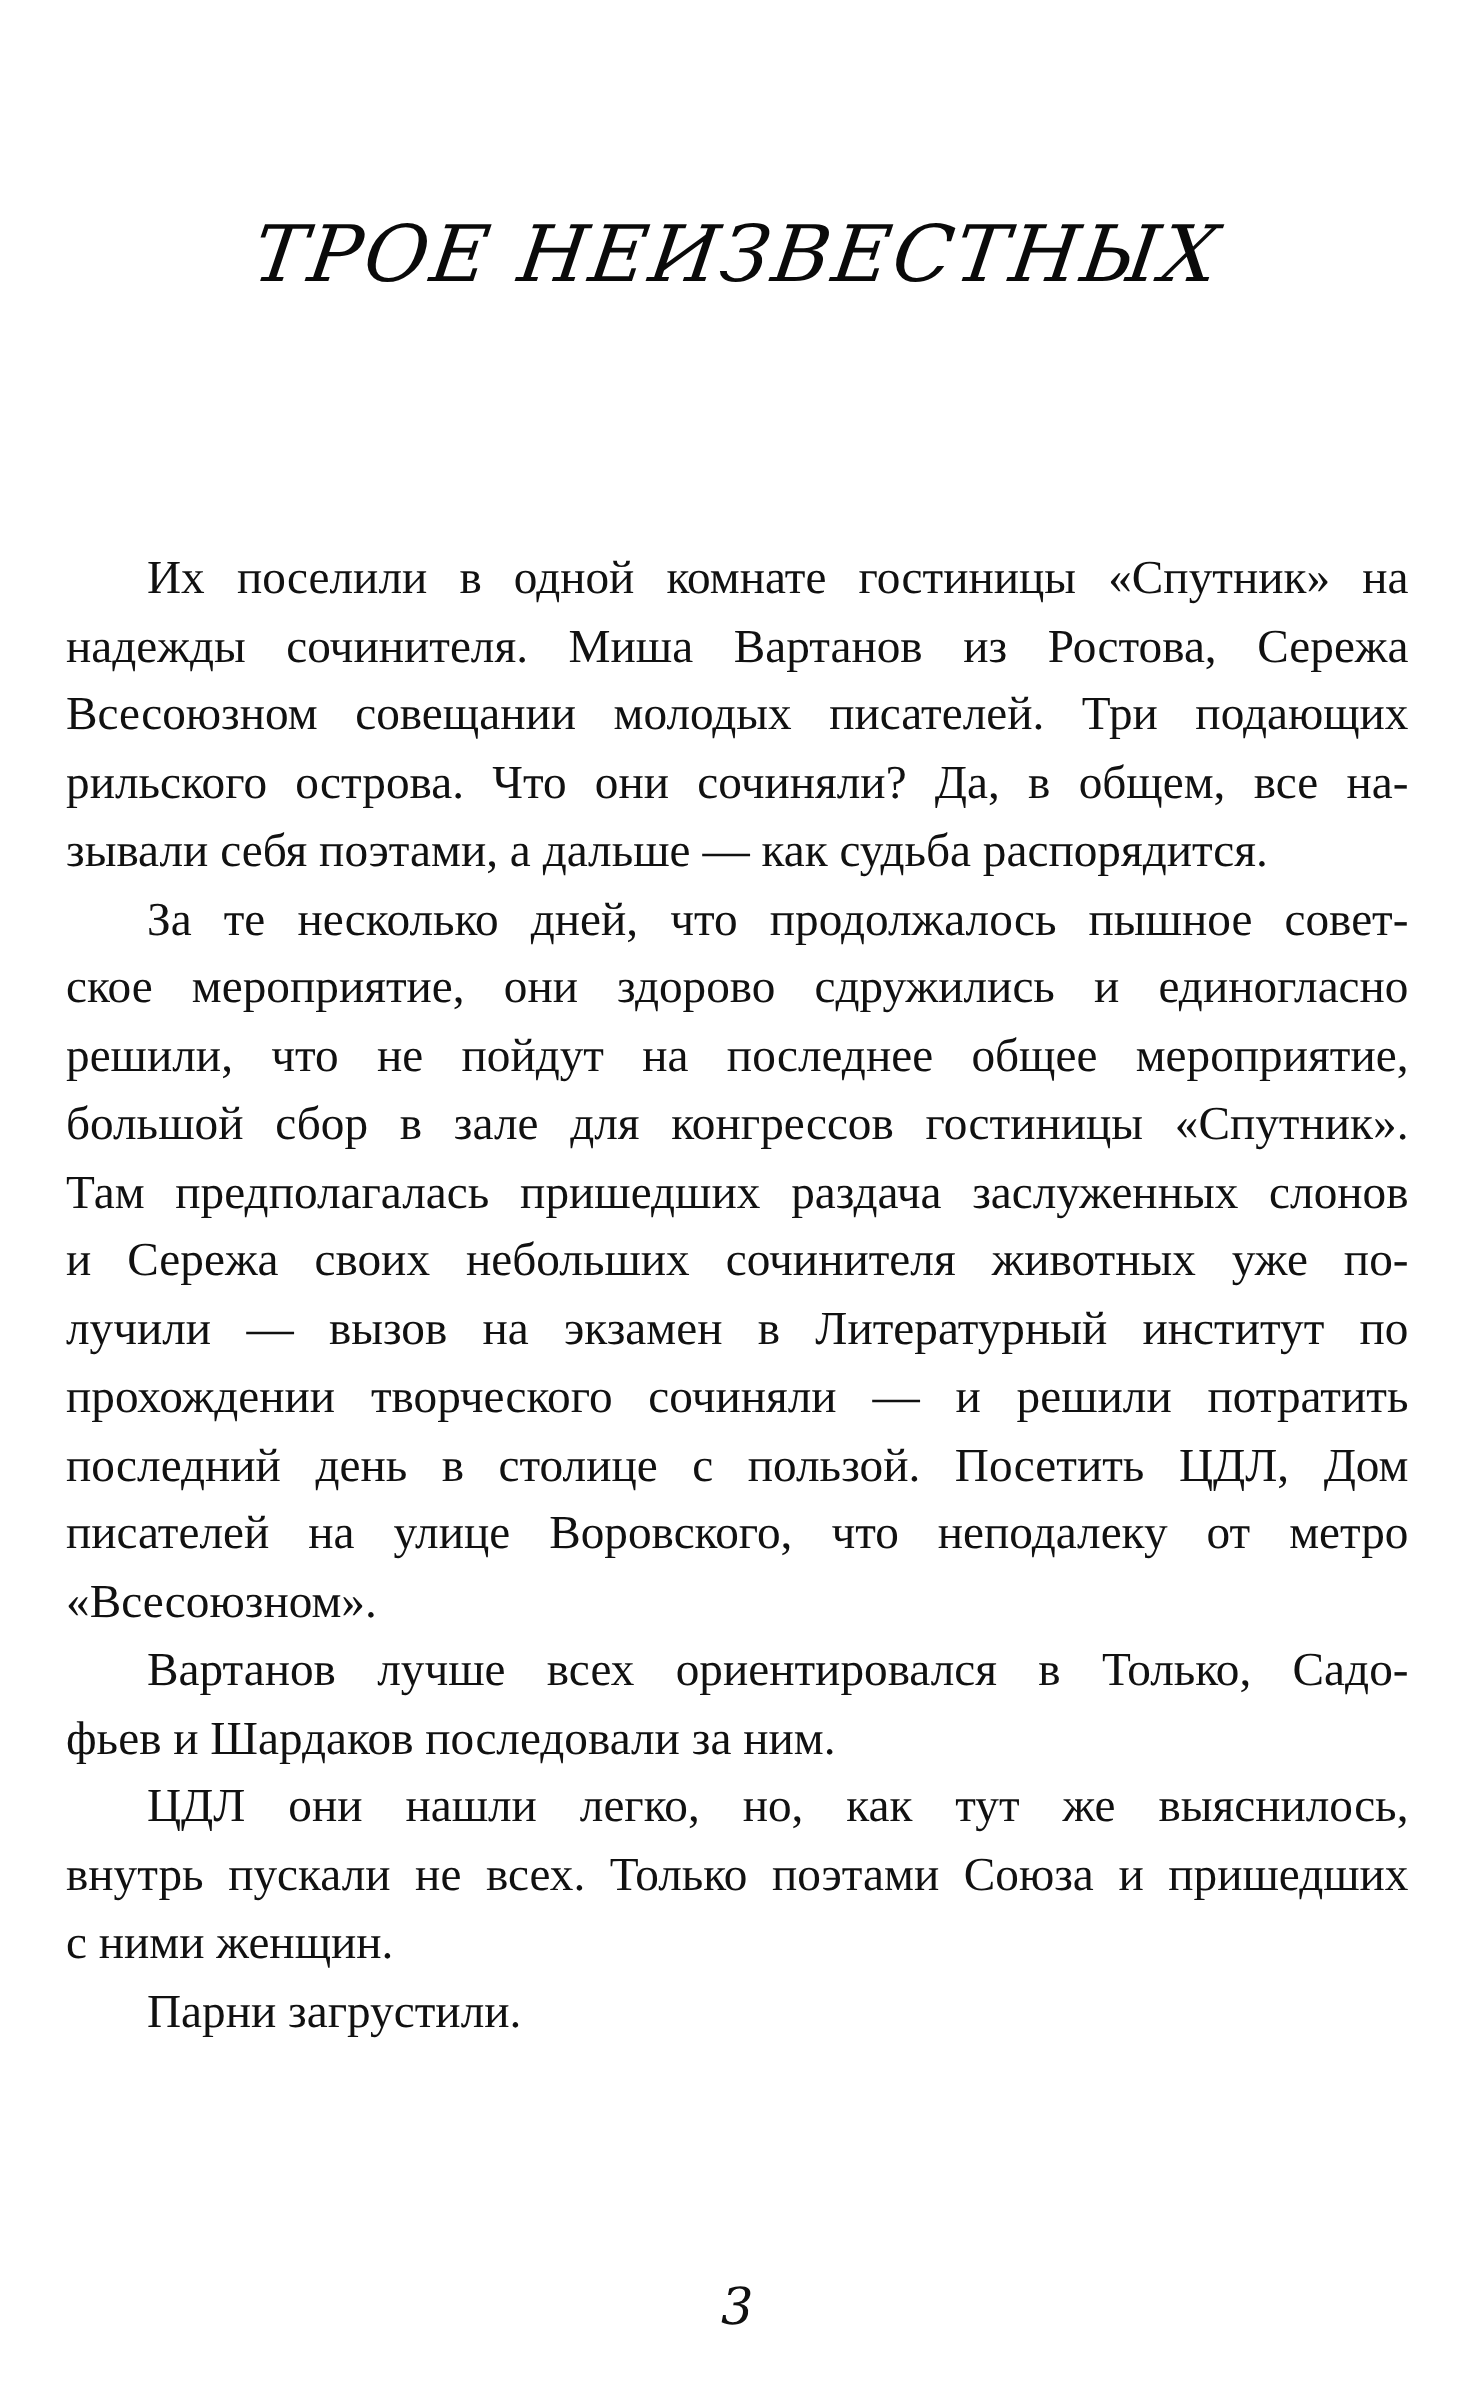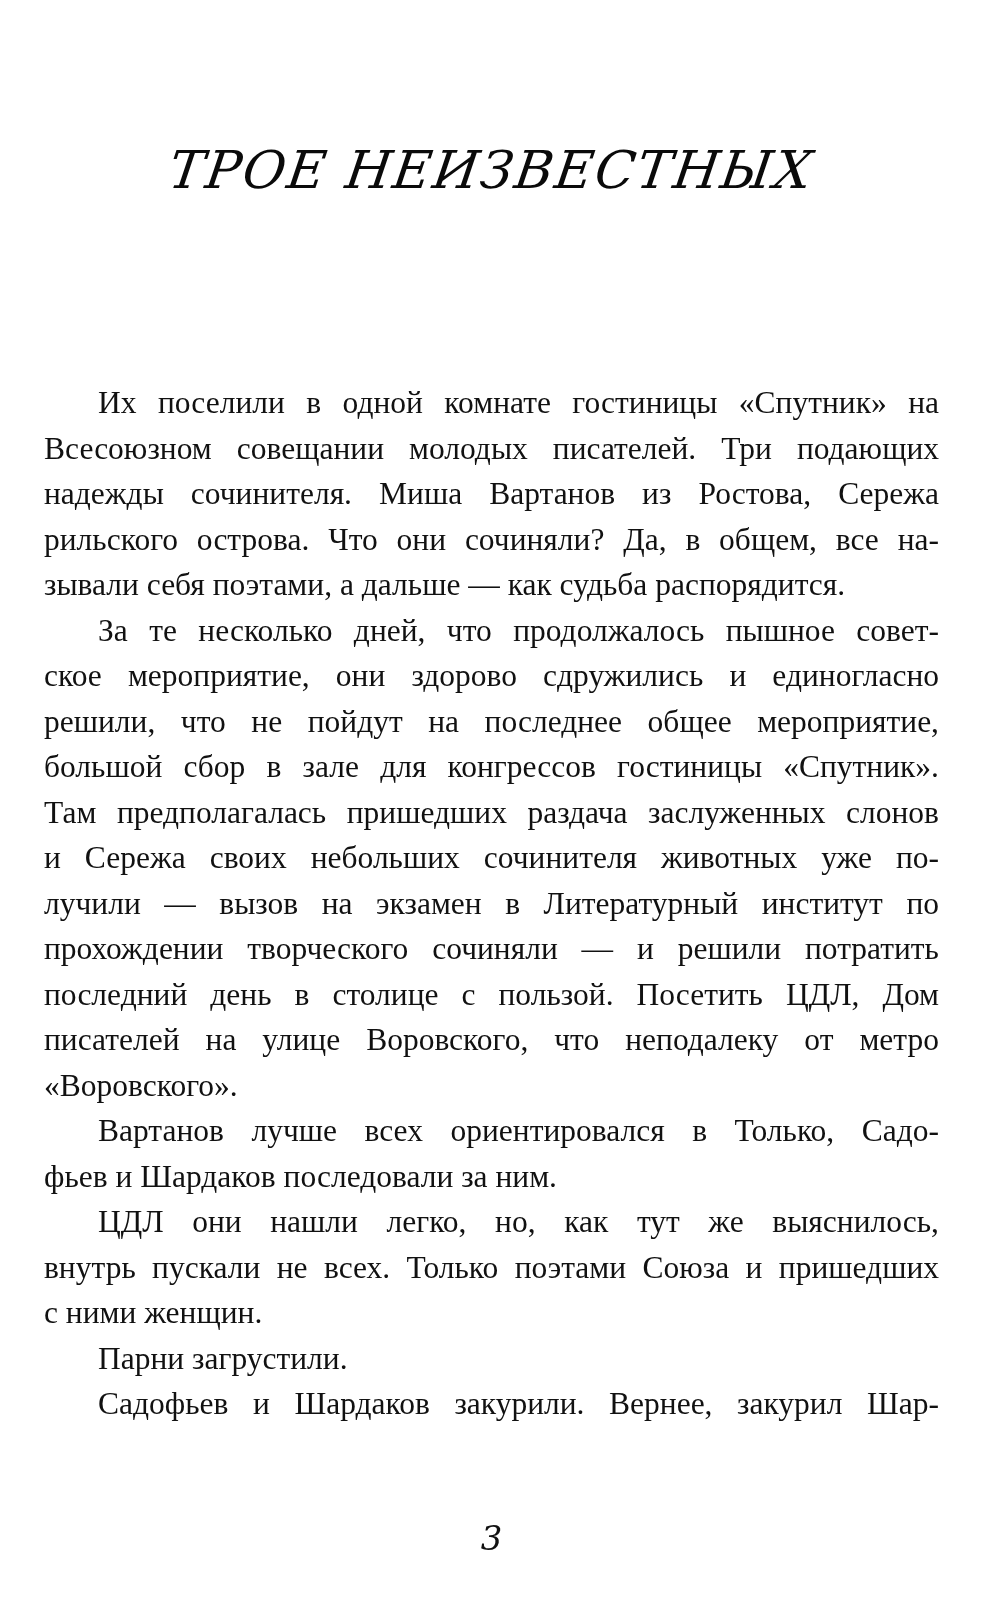--- a/index.html
+++ b/index.html
@@ -30,21 +30,21 @@
       font-family: "DejaVu Serif", serif;
       font-style: italic;
       font-size: 52px;
       letter-spacing: 2px;
       transform: skewX(-8deg);
       color: #0a0a0a;
     }
     .body-text {
       position: absolute;
       left: 44px;
-      top: 380px;
+      top: 362px;
       width: 895px;
       font-family: "Liberation Serif", serif;
       font-size: 31.5px;
       line-height: 45.5px;
       color: #111111;
     }
     .line {
       display: block;
       white-space: nowrap;
       text-align: justify;
@@ -70,38 +70,37 @@
     }
   </style>
 </head>
 <body>
 
 <div class="page">
   <div class="chapter-title">ТРОЕ НЕИЗВЕСТНЫХ</div>
 
   <div class="body-text" id="body-text">
     <span class="line indent">Их поселили в одной комнате гостиницы «Спутник» на</span>
+    <span class="line">надежды сочинителя. Миша Вартанов из Ростова, Сережа</span>
     <span class="line">Всесоюзном совещании молодых писателей. Три подающих</span>
-    <span class="line">надежды сочинителя. Миша Вартанов из Ростова, Сережа</span>
     <span class="line">рильского острова. Что они сочиняли? Да, в общем, все на-</span>
     <span class="line last">зывали себя поэтами, а дальше — как судьба распорядится.</span>
     <span class="line indent">За те несколько дней, что продолжалось пышное совет-</span>
     <span class="line">ское мероприятие, они здорово сдружились и единогласно</span>
     <span class="line">решили, что не пойдут на последнее общее мероприятие,</span>
     <span class="line">большой сбор в зале для конгрессов гостиницы «Спутник».</span>
     <span class="line">Там предполагалась пришедших раздача заслуженных слонов</span>
     <span class="line">и Сережа своих небольших сочинителя животных уже по-</span>
     <span class="line">лучили — вызов на экзамен в Литературный институт по</span>
     <span class="line">прохождении творческого сочиняли — и решили потратить</span>
     <span class="line">последний день в столице с пользой. Посетить ЦДЛ, Дом</span>
     <span class="line">писателей на улице Воровского, что неподалеку от метро</span>
-    <span class="line last">«Воровского».</span>
+    <span class="line last">«Всесоюзном».</span>
     <span class="line indent">Вартанов лучше всех ориентировался в Только, Садо-</span>
     <span class="line last">фьев и Шардаков последовали за ним.</span>
     <span class="line indent">ЦДЛ они нашли легко, но, как тут же выяснилось,</span>
     <span class="line">внутрь пускали не всех. Только поэтами Союза и пришедших</span>
     <span class="line last">с ними женщин.</span>
     <span class="line indent last">Парни загрустили.</span>
-    <span class="line indent">Садофьев и Шардаков закурили. Вернее, закурил Шар-</span>
   </div>
 
   <div class="page-number">3</div>
 </div>
 
 </body></html>

